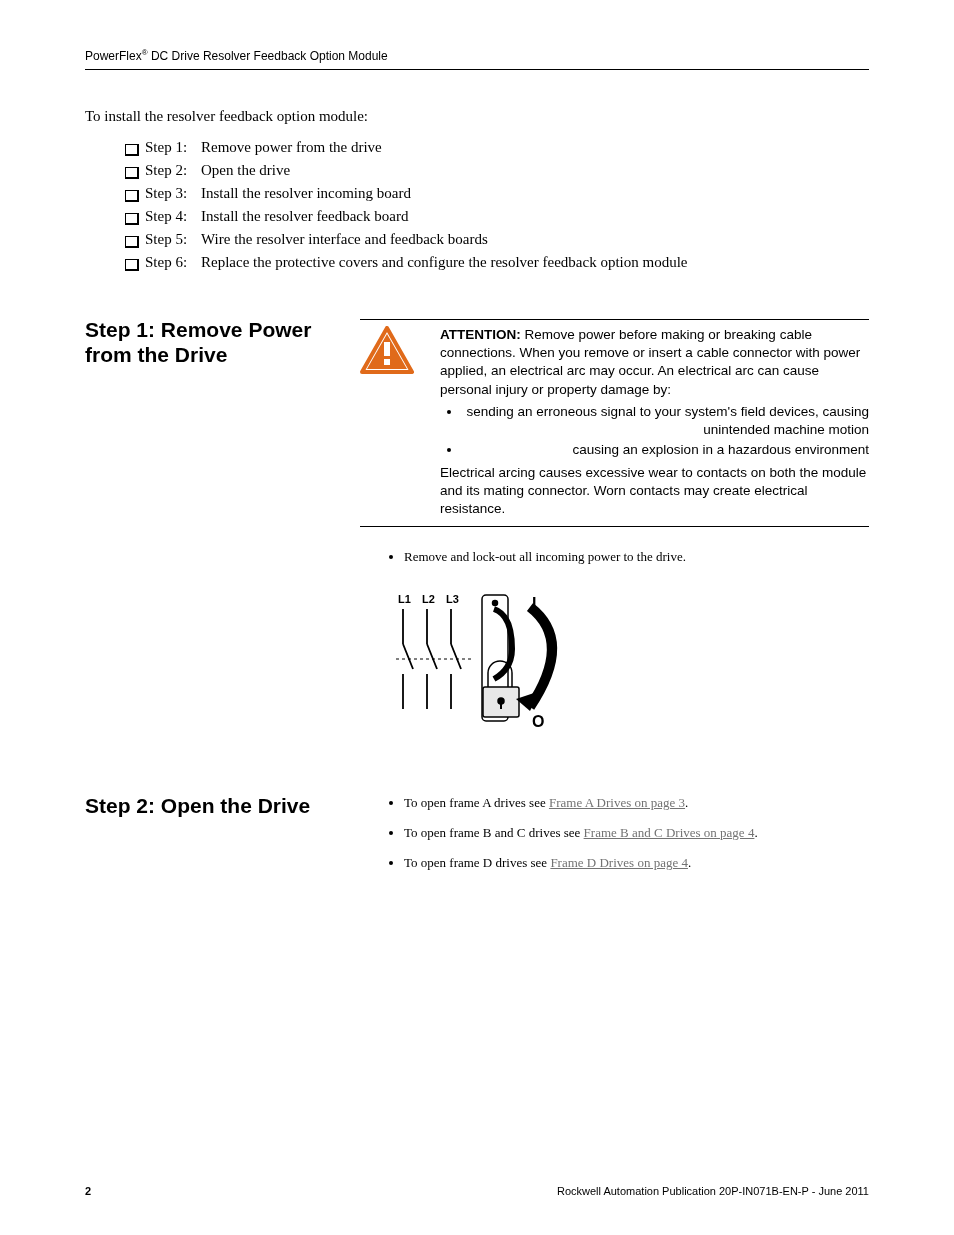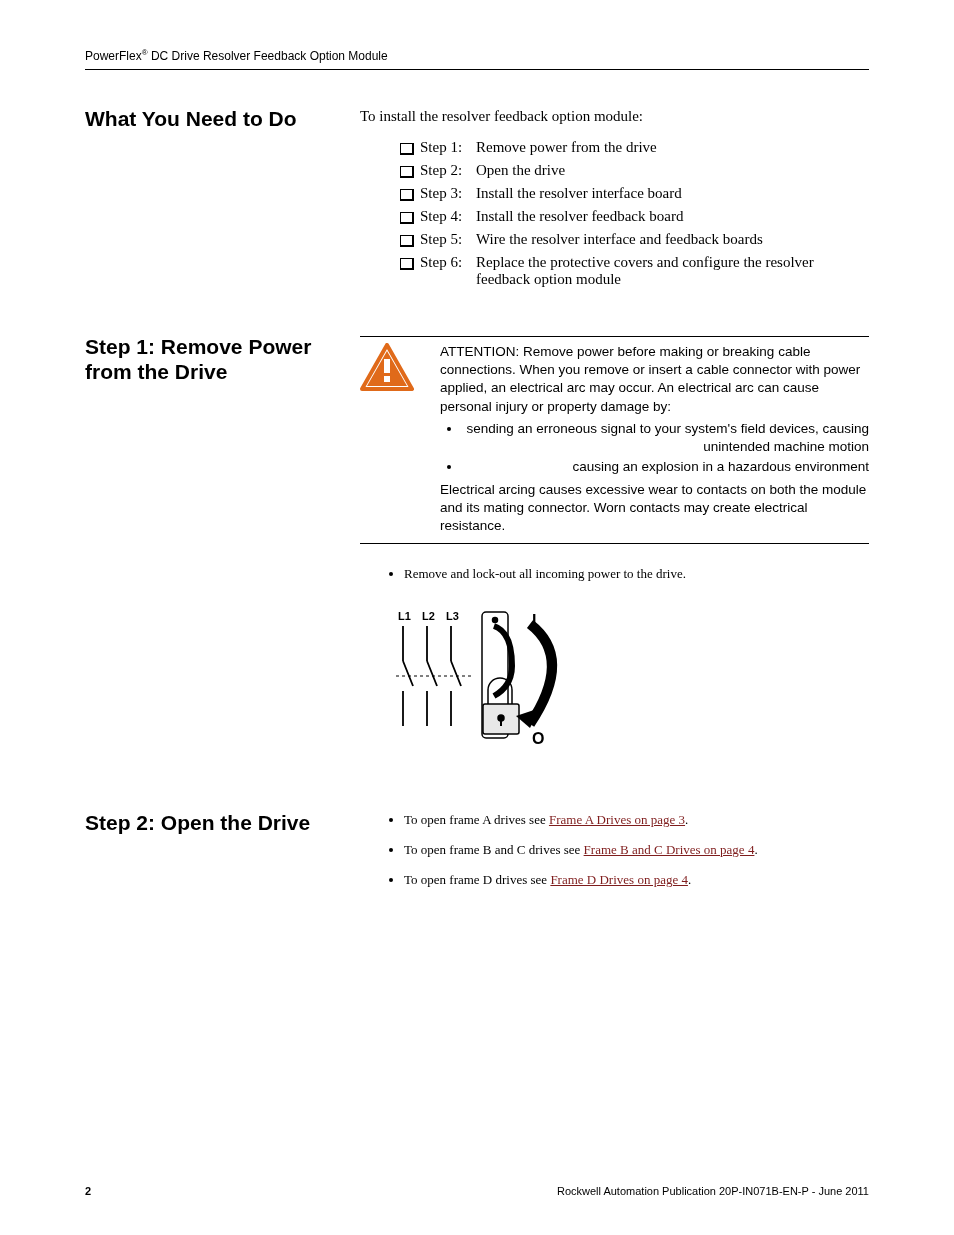--- a/index.html
+++ b/index.html
@@ -47,21 +47,21 @@
   }
   .intro-line {
     font-size: 15px;
     margin-bottom: 14px;
   }
   .step-list { padding-left: 40px; }
   .step-row {
     display: flex;
     font-size: 15px;
     margin-bottom: 6px;
-    align-items: flex-start;
+    align-items: flex-end;
   }
   .checkbox {
     width: 11px; height: 9px;
     border: 1px solid #000;
     border-right-width: 2px;
     border-bottom-width: 2px;
     margin-right: 6px;
     margin-top: 4px;
     flex: 0 0 auto;
   }
@@ -78,39 +78,39 @@
     flex: 0 0 72px;
     padding: 6px 8px 6px 0;
   }
   .attn-text-cell {
     flex: 1;
     padding: 6px 0 8px 0;
     font-family: Arial, Helvetica, sans-serif;
     font-size: 13.5px;
     line-height: 1.35;
   }
-  .attn-text-cell b { font-weight: normal; }
+  .attn-text-cell b { font-weight: bold; }
   .attn-bullets {
     margin: 4px 0;
     padding-left: 22px;
     text-align: right;
   }
   .attn-bullets li { margin-bottom: 2px; }
   .body-bullets {
     margin: 0 0 24px 0;
     padding-left: 44px;
     font-size: 13px;
   }
   .body-bullets li { margin-bottom: 14px; }
   .figure {
     text-align: left;
     margin: 10px 0 0 20px;
   }
   a.xref {
-    color: #7f1d1d;
+    color: #737373;
     text-decoration: underline;
   }
   .footer {
     position: absolute;
     bottom: 38px;
     left: 85px;
     right: 85px;
     font-size: 11px;
     font-family: Arial, Helvetica, sans-serif;
     display: flex;
@@ -121,40 +121,37 @@
 </head>
 <body>
 
 <div class="page">
 
   <div class="running-header">
     <span>PowerFlex</span><sup>®</sup><span> DC Drive Resolver Feedback Option Module</span>
   </div>
 
   <div class="section">
-    <div class="left-col">
-      <h2 class="h2">What You Need to Do</h2>
-    </div>
     <div class="right-col">
       <div class="intro-line">To install the resolver feedback option module:</div>
       <div class="step-list">
         <div class="step-row">
           <span class="checkbox"></span>
           <span class="step-label">Step 1:</span>
           <span class="step-text">Remove power from the drive</span>
         </div>
         <div class="step-row">
           <span class="checkbox"></span>
           <span class="step-label">Step 2:</span>
           <span class="step-text">Open the drive</span>
         </div>
         <div class="step-row">
           <span class="checkbox"></span>
           <span class="step-label">Step 3:</span>
-          <span class="step-text">Install the resolver interface board</span>
+          <span class="step-text">Install the resolver incoming board</span>
         </div>
         <div class="step-row">
           <span class="checkbox"></span>
           <span class="step-label">Step 4:</span>
           <span class="step-text">Install the resolver feedback board</span>
         </div>
         <div class="step-row">
           <span class="checkbox"></span>
           <span class="step-label">Step 5:</span>
           <span class="step-text">Wire the resolver interface and feedback boards</span>

